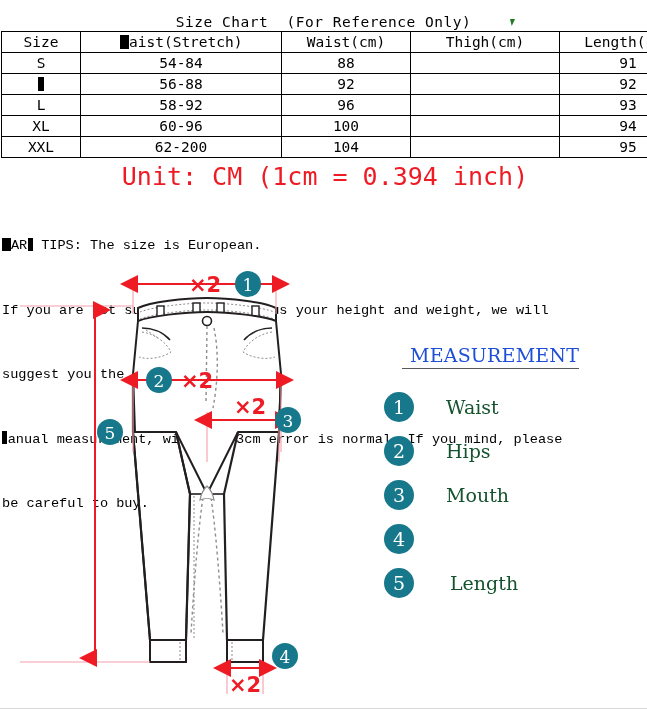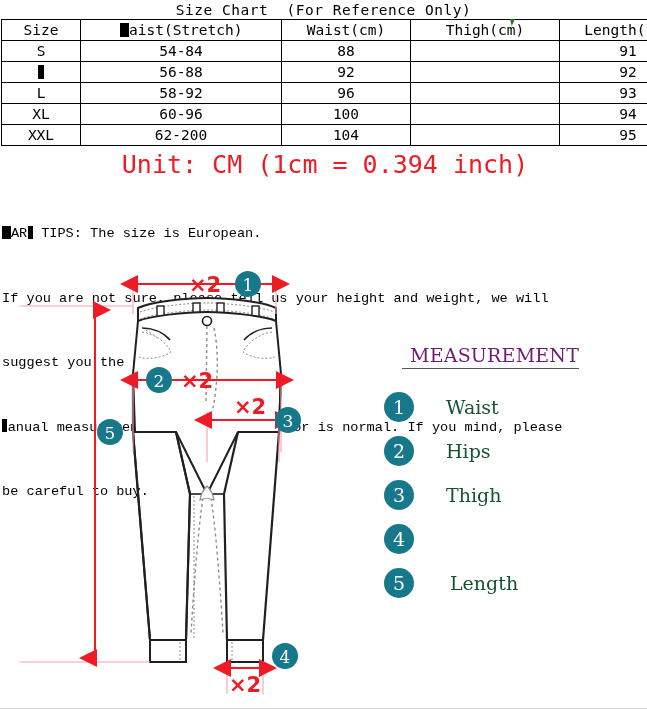--- a/index.html
+++ b/index.html
@@ -18,20 +18,21 @@
 
   
   .chart-title {
     text-align: center;
     font-family: "DejaVu Sans Mono", monospace;
     font-size: 14.5px;
     letter-spacing: 0.5px;
     line-height: 18px;
     padding-top: 1px;
     white-space: pre;
+    margin-top: 12px;
   }
 
   
   table.size-table {
     border-collapse: collapse;
     width: 645px;
     margin-left: 1px;
     table-layout: fixed;
   }
   table.size-table td,
@@ -110,21 +111,21 @@
   
   .legend {
     position: absolute;
     left: 378px;
     top: 344px;
     width: 262px;
   }
   .legend-title {
     font-family: "DejaVu Serif", serif;
     font-size: 19px;
-    color: #701a75;
+    color: #1d4ed8;
     text-align: center;
     padding-left: 8px;
     border-bottom: 1.6px solid #58585a;
     display: inline-block;
     padding-bottom: 2px;
     margin-left: 24px;
     letter-spacing: 0.2px;
   }
   .legend-list {
     margin-top: 16px;
@@ -362,21 +363,21 @@
     <div class="legend-row">
       <div class="badge">1</div>
       <div class="legend-label">Waist</div>
     </div>
     <div class="legend-row">
       <div class="badge">2</div>
       <div class="legend-label">Hips</div>
     </div>
     <div class="legend-row">
       <div class="badge">3</div>
-      <div class="legend-label">Thigh</div>
+      <div class="legend-label">Mouth</div>
     </div>
     <div class="legend-row indent">
       <div class="badge">4</div>
     </div>
     <div class="legend-row indent">
       <div class="badge">5</div>
       <div class="legend-label">Length</div>
     </div>
   </div>
 </div>

